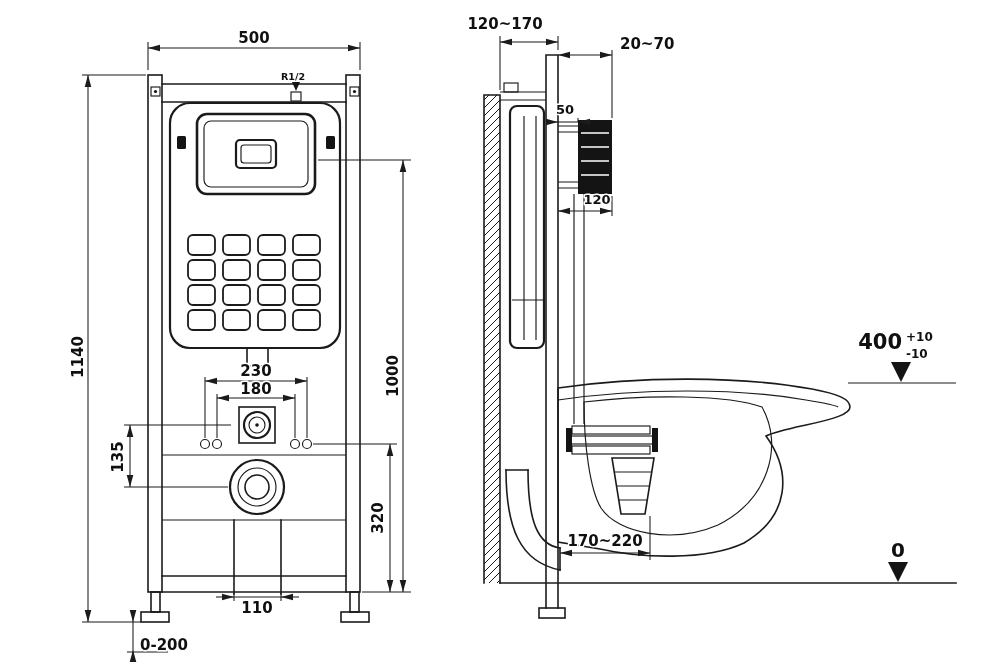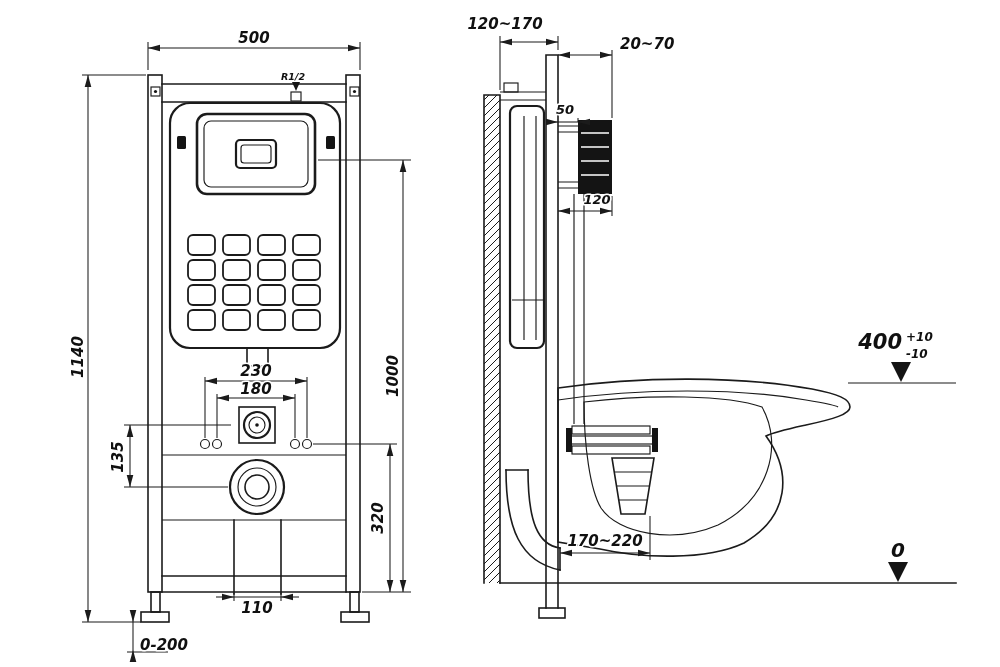--- a/index.html
+++ b/index.html
@@ -1,16 +1,16 @@
 <!DOCTYPE html>
 <html><head>
 <meta charset="utf-8">
 <style>
   html,body{margin:0;padding:0;background:#fff;}
-  .sheet{position:relative;width:1000px;height:667px;background:#ffffff;overflow:hidden;font-style:italic;}
+  .sheet{position:relative;width:1000px;height:667px;background:#ffffff;overflow:hidden;}
   svg{display:block;}
   .ln{stroke:#1b1b1b;stroke-width:1.6;fill:none;stroke-linecap:square;}
   .md{stroke:#1b1b1b;stroke-width:2.2;fill:none;}
   .bold{stroke:#1b1b1b;stroke-width:2.6;fill:none;}
   .thin{stroke:#1b1b1b;stroke-width:1.15;fill:none;}
   .dim{stroke:#1b1b1b;stroke-width:1.05;fill:none;}
   .grid{stroke:#1b1b1b;stroke-width:1.8;fill:none;}
   text{font-family:"DejaVu Sans","Liberation Sans",sans-serif;font-weight:bold;fill:#101010;
        font-size:15px;paint-order:stroke;stroke:#ffffff;stroke-width:3px;stroke-linejoin:round;}
   .sm{font-size:13px;}

